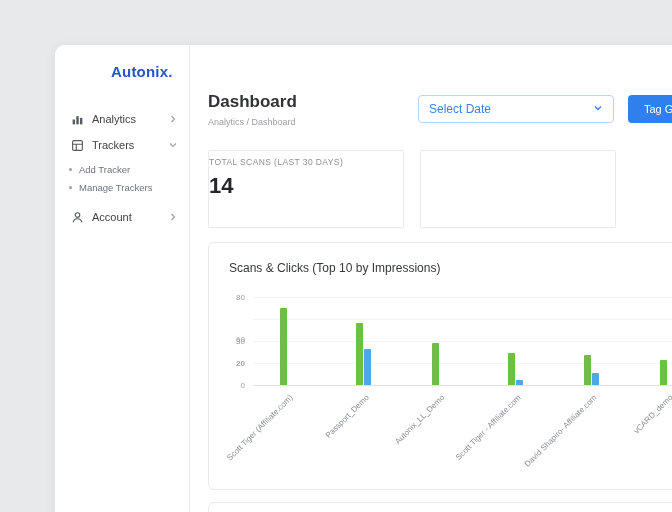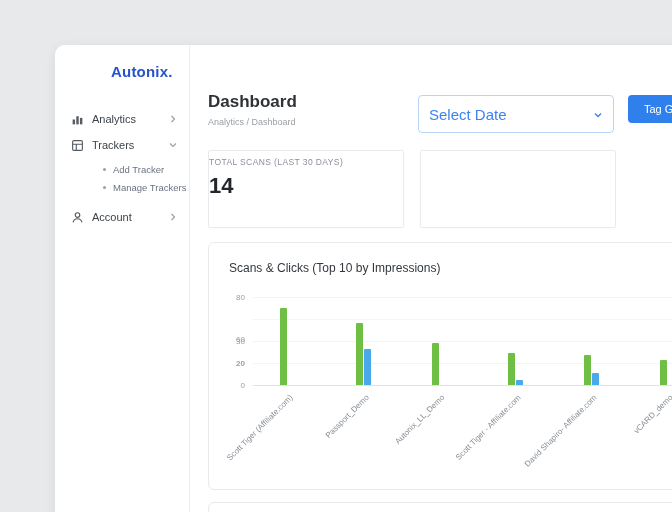--- a/index.html
+++ b/index.html
@@ -15,32 +15,32 @@
     display:flex;overflow:hidden;
   }
   
   .sidebar{width:135px;flex:none;border-right:1px solid #ededf0;padding-top:18px;box-sizing:border-box;background:#fff;}
   .logo{font-size:15px;font-weight:bold;padding-left:34px;letter-spacing:.2px;color:#2653c9;margin-left:22px;}
   .nav{margin-top:26px;}
   .nav-item{display:flex;align-items:center;height:26px;padding:0 12px 0 16px;font-size:11px;color:#3c4248;cursor:pointer;}
   .nav-item .ico{width:13px;height:13px;margin-right:8px;flex:none;display:flex;align-items:center;}
   .nav-item .chev{margin-left:auto;display:flex;align-items:center;}
   .sub{padding:2px 0 8px 0;}
-  .sub-item{display:flex;align-items:center;height:18px;padding-left:48px;font-size:9.5px;color:#6b7280;cursor:pointer;}
+  .sub-item{display:flex;align-items:center;height:18px;padding-left:14px;font-size:9.5px;color:#6b7280;cursor:pointer;}
   .sub-item .dot{width:3px;height:3px;border-radius:50%;background:#9aa0a6;margin-right:7px;flex:none;}
   
   .main{flex:1;position:relative;padding:47px 0 0 18px;box-sizing:border-box;}
   .header-row{position:relative;height:36px;}
   .page-title{margin:0;font-size:17px;font-weight:700;color:#2f3337;}
   .crumb{font-size:9px;color:#9aa0a6;margin-top:5px;}
   .select-date{
-    position:absolute;left:210px;top:3px;width:196px;height:38px;
+    position:absolute;left:210px;top:3px;width:196px;height:28px;
     border:1px solid #b9d5f6;border-radius:4px;background:#fff;
     display:flex;align-items:center;justify-content:space-between;
-    padding:0 10px;box-sizing:border-box;font-size:15px;color:#3c82f2;cursor:pointer;
+    padding:0 10px;box-sizing:border-box;font-size:12px;color:#3c82f2;cursor:pointer;
   }
   .tag-btn{
     position:absolute;left:420px;top:3px;height:28px;min-width:120px;
     border:none;border-radius:4px;background:#2f80ed;color:#fff;
     font-size:11px;padding:0 16px;cursor:pointer;font-family:inherit;white-space:nowrap;text-align:left;
   }
   .stats{display:flex;gap:16px;margin-top:22px;}
   .stat-card{
     width:196px;flex:none;height:78px;background:#fff;
     border:1px solid #e9eaee;border-radius:2px;box-sizing:border-box;

